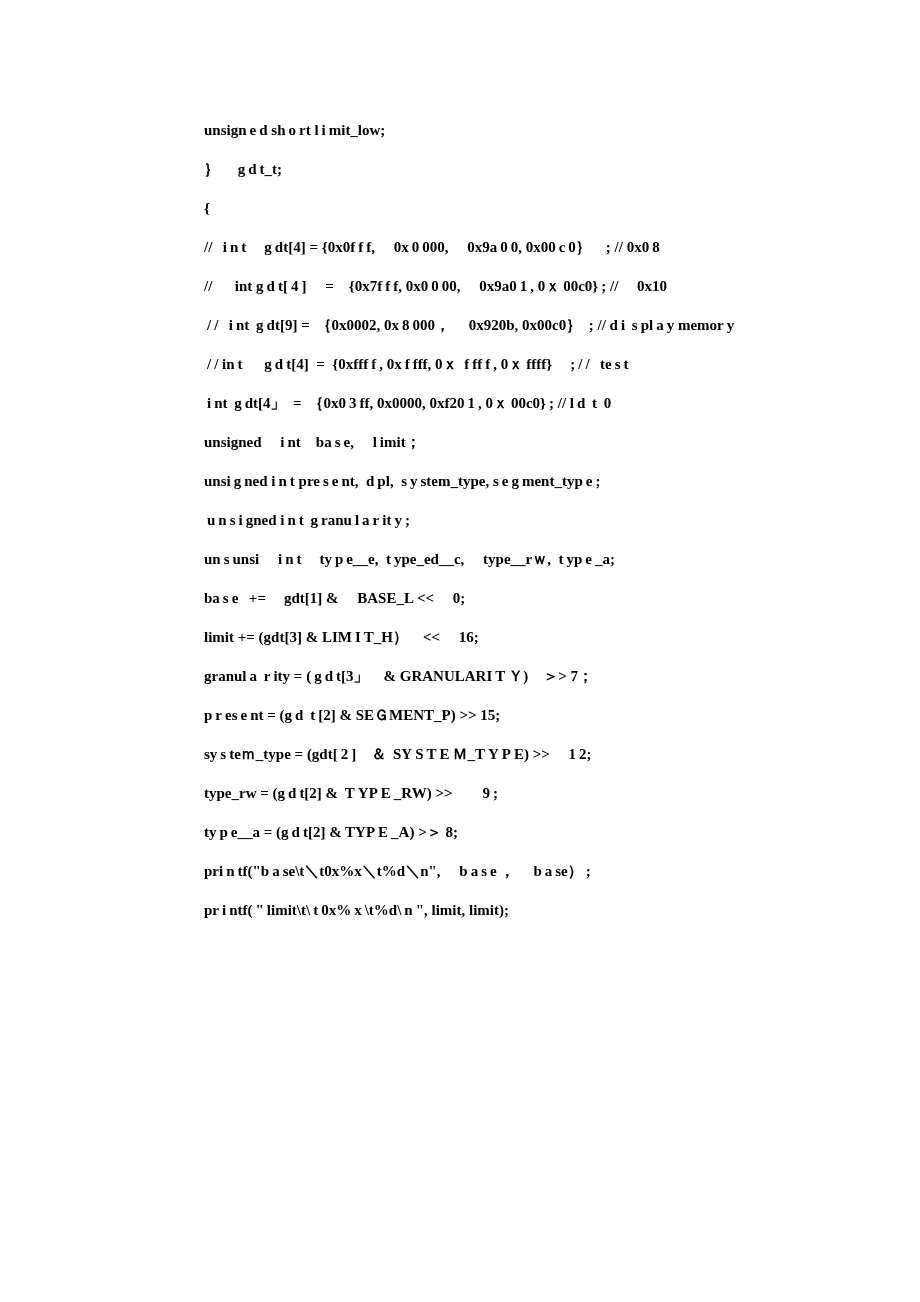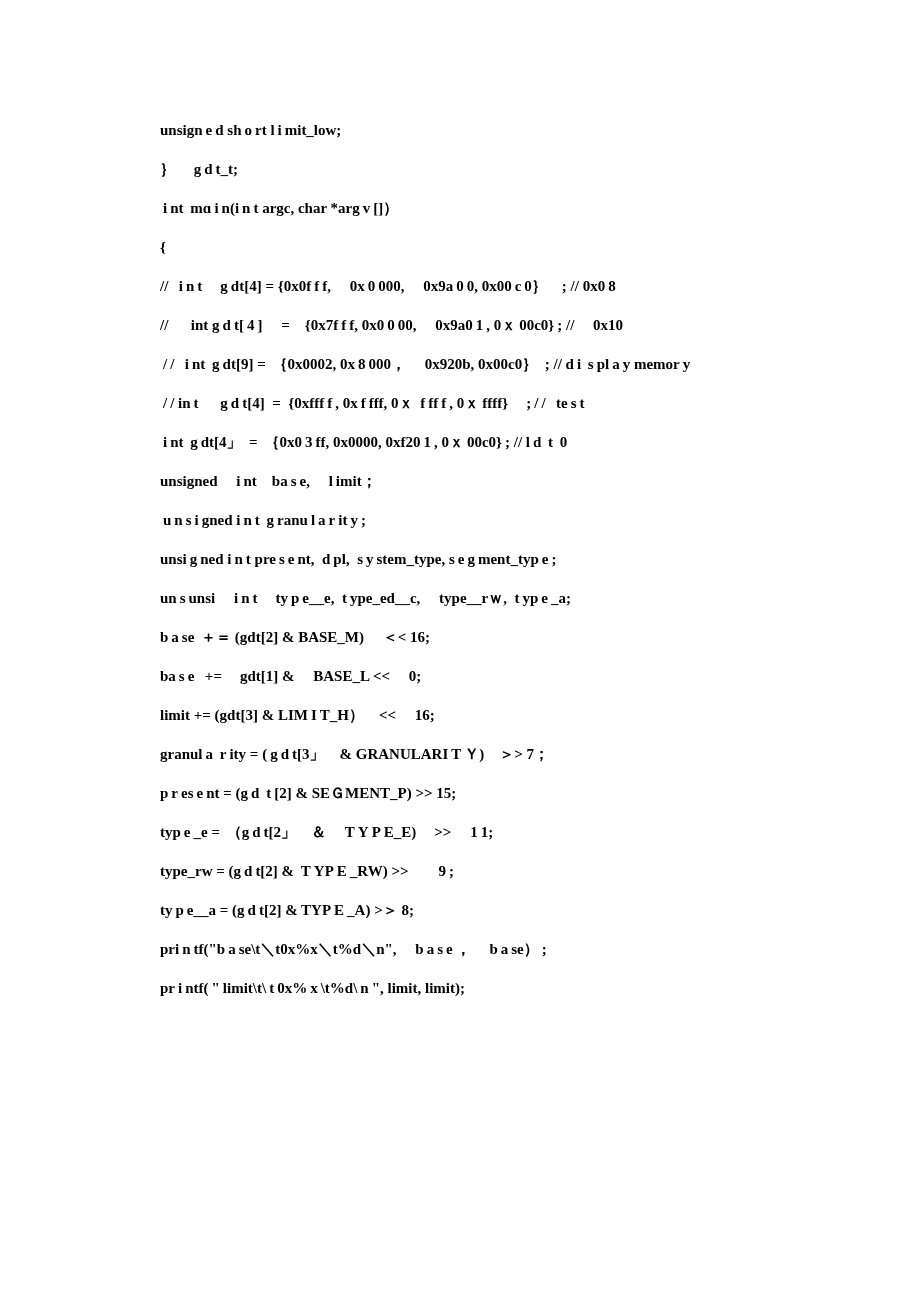--- a/index.html
+++ b/index.html
@@ -12,42 +12,41 @@
     padding: 120px 160px 120px 160px;
     font-family: "Times New Roman", Times, serif;
     font-weight: bold;
     font-size: 15px;
     color: #000000;
     line-height: 1.4;
   }
   .line {
     margin-bottom: 18px;
     white-space: pre-wrap;
+    margin-left: 44px;
   }
 </style>
 </head>
 <body>
 
 <div class="page">
   <div class="line">unsign e d sh o rt l i mit_low;</div>
   <div class="line">｝  g d t_t;</div>
-  <div class="line"> i nt  mɑ i n(i n t argc, char *arg v []）</div>
   <div class="line">{</div>
   <div class="line">//   i n t  g dt[4] = {0x0f f f,  0x 0 000,  0x9a 0 0, 0x00 c 0｝ ; // 0x0 8</div>
   <div class="line">//   int g d t[ 4 ]  = {0x7f f f, 0x0 0 00,  0x9a0 1 , 0ｘ 00c0} ; //  0x10</div>
   <div class="line"> / /   i nt  g dt[9] =  ｛0x0002, 0x 8 000，  0x920b, 0x00c0｝  ; // d i  s pl a y memor y</div>
   <div class="line"> / / in t   g d t[4]  =  {0xfff f , 0x f fff, 0ｘ  f ff f , 0ｘ ffff}  ; / /   te s t</div>
   <div class="line"> i nt  g dt[4」  =  ｛0x0 3 ff, 0x0000, 0xf20 1 , 0ｘ 00c0} ; // l d  t  0</div>
   <div class="line">unsigned  i nt ba s e,  l imit；</div>
+  <div class="line">unsi g ned i n t pre s e nt,  d pl,  s y stem_type, s e g ment_typ e ;</div>
   <div class="line"> u n s i gned i n t  g ranu l a r it y ;</div>
-  <div class="line">unsi g ned i n t pre s e nt,  d pl,  s y stem_type, s e g ment_typ e ;</div>
   <div class="line">un s unsi  i n t  ty p e__e,  t ype_ed__c,  type__rｗ,  t yp e _a;</div>
-  <div class="line">b a se  ＋＝ (gdt[2] &amp; BASE_M)  ＜&lt; 16;</div>
   <div class="line">ba s e   +=  gdt[1] &amp;  BASE_L &lt;&lt;  0;</div>
   <div class="line">limit += (gdt[3] &amp; LIM I T_H） &lt;&lt;  16;</div>
   <div class="line">granul a  r ity = ( g d t[3」 &amp; GRANULARI T Ｙ) ＞&gt; 7；</div>
   <div class="line">p r es e nt = (g d  t [2] &amp; SEＧMENT_P) &gt;&gt; 15;</div>
-  <div class="line">typ e _e =  （g d t[2」 ＆  T Y P E_E)  &gt;&gt;  1 1;</div>
+  <div class="line">sy s teｍ_type = (gdt[ 2 ] ＆  SY S T E Ｍ_T Y P E) &gt;&gt;  1 2;</div>
   <div class="line">type_rw = (g d t[2] &amp;  T YP E _RW) &gt;&gt;  9 ;</div>
   <div class="line">ty p e__a = (g d t[2] &amp; TYP E _A) &gt;＞ 8;</div>
   <div class="line">pri n tf("b a se\t＼t0x%x＼t%d＼n",  b a s e ，  b a se） ;</div>
   <div class="line">pr i ntf( " limit\t\ t 0x% x \t%d\ n ", limit, limit);</div>
 </div>
 
 </body></html>

